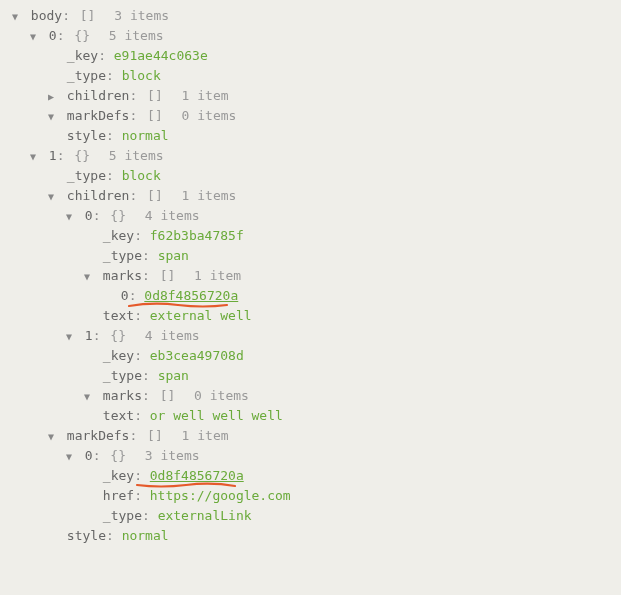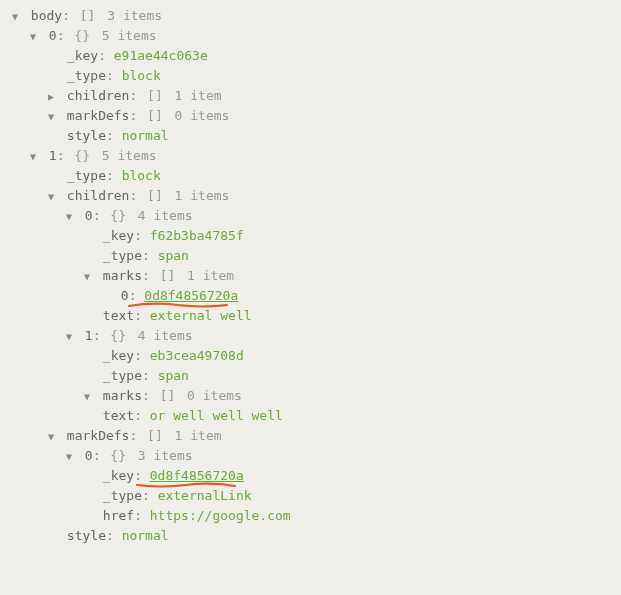--- a/index.html
+++ b/index.html
@@ -23,21 +23,21 @@
     user-select: none;
     cursor: pointer;
     margin-right: 3px;
     font-size: 10px;
     vertical-align: baseline;
   }
   .toggle.blank { visibility: hidden; }
   .label { color: #666; }
   .value-str { color: #6aaa3a; margin-top: 45px; }
   .value-link { color: #6aaa3a; text-decoration: underline; }
-  .count { color: #999; margin-left: 4px; }
+  .count { color: #999; margin-left: 11px; }
   .brackets { color: #999; margin-left: 2px; }
   .colon { color: #888; }
   .i0 { padding-left: 4px; }
   .i1 { padding-left: 22px; }
   .i2 { padding-left: 40px; }
   .i3 { padding-left: 58px; }
   .i4 { padding-left: 76px; }
   .i5 { padding-left: 94px; }
   .hl {
     position: absolute;
@@ -193,27 +193,27 @@
     <span class="label">_key</span><span class="colon">:</span>
     <span class="value-link">0d8f4856720a</span>
     <div class="hl" style="left:130px; bottom:-4px; width:100px;">
       <svg width="100" height="8" viewBox="0 0 100 8">
           <path d="M1 3 Q 25 6 50 3 T 99 4" stroke="#e55a2b" stroke-width="2.2" fill="none" stroke-linecap="round"></path>
         </svg>
     </div>
   </div>
   <div class="row i4">
     <span class="toggle blank">·</span>
-    <span class="label">_type</span><span class="colon">:</span>
-    <span class="value-str">externalLink</span>
-  </div>
-  <div class="row i4">
-    <span class="toggle blank">·</span>
     <span class="label">href</span><span class="colon">:</span>
     <span class="value-str">https://google.com</span>
   </div>
+  <div class="row i4">
+    <span class="toggle blank">·</span>
+    <span class="label">_type</span><span class="colon">:</span>
+    <span class="value-str">externalLink</span>
+  </div>
   <div class="row i2">
     <span class="toggle blank">·</span>
     <span class="label">style</span><span class="colon">:</span>
     <span class="value-str">normal</span>
   </div>
 
 </div>
 
 </body></html>

